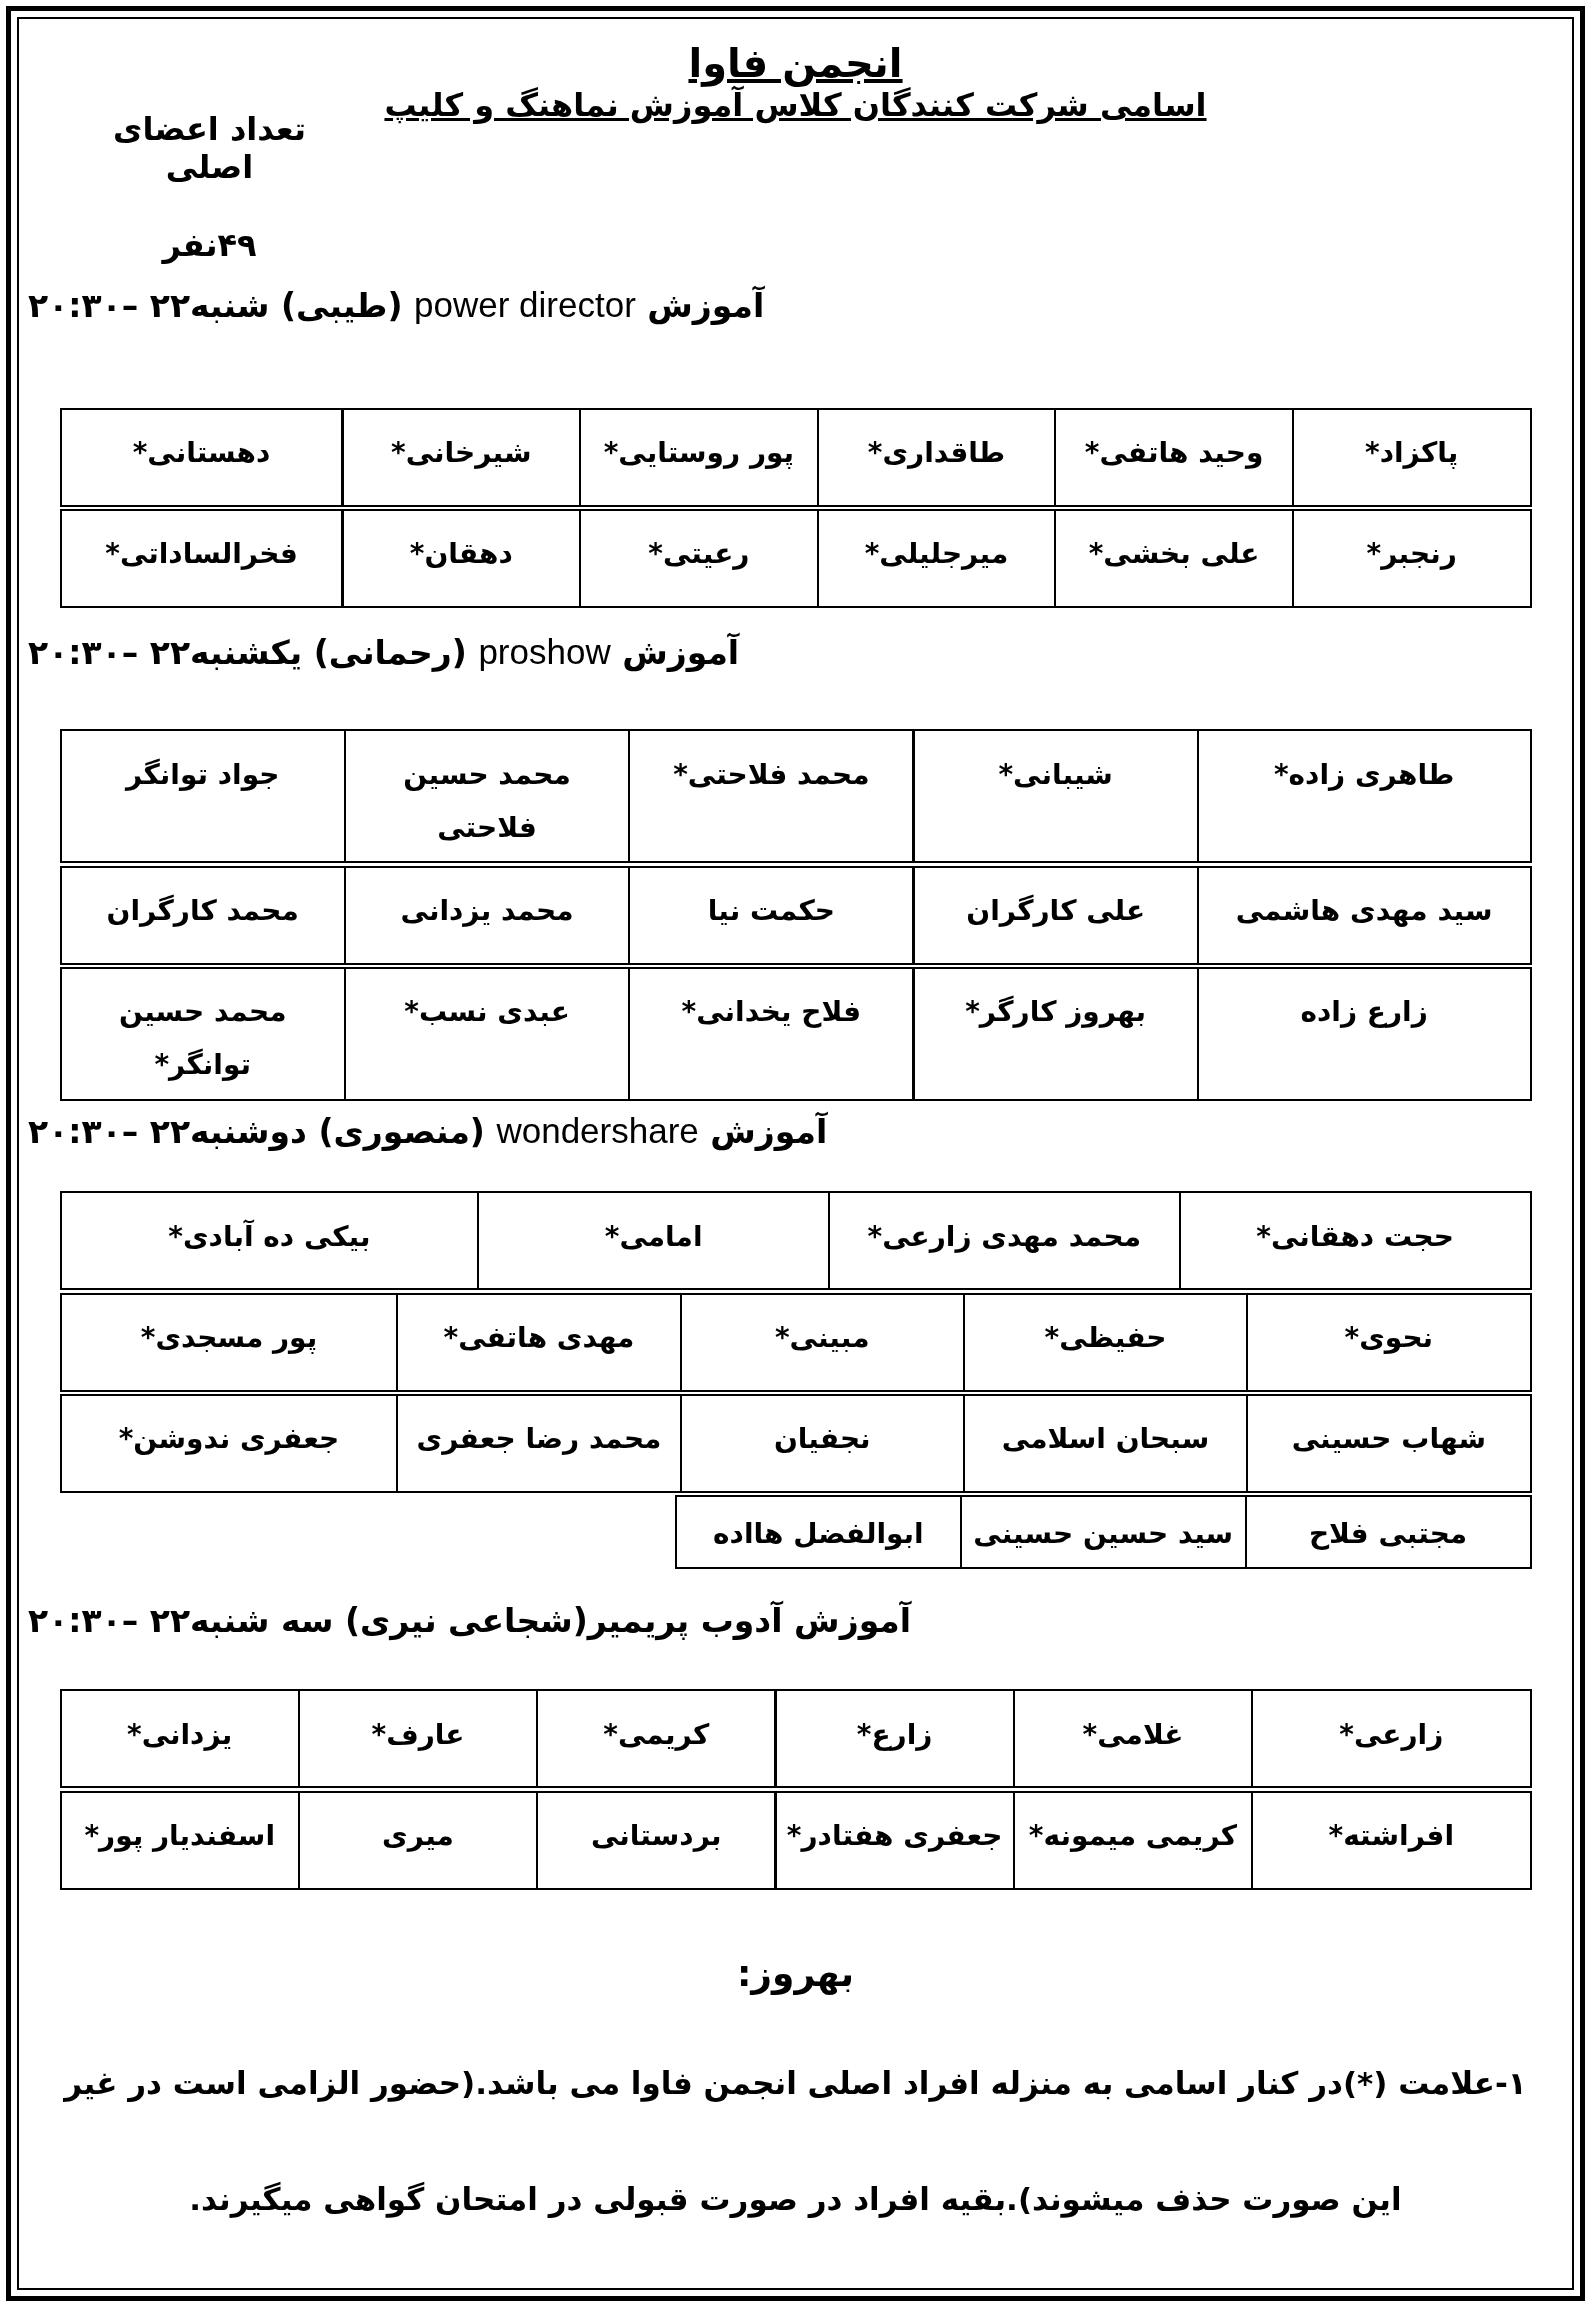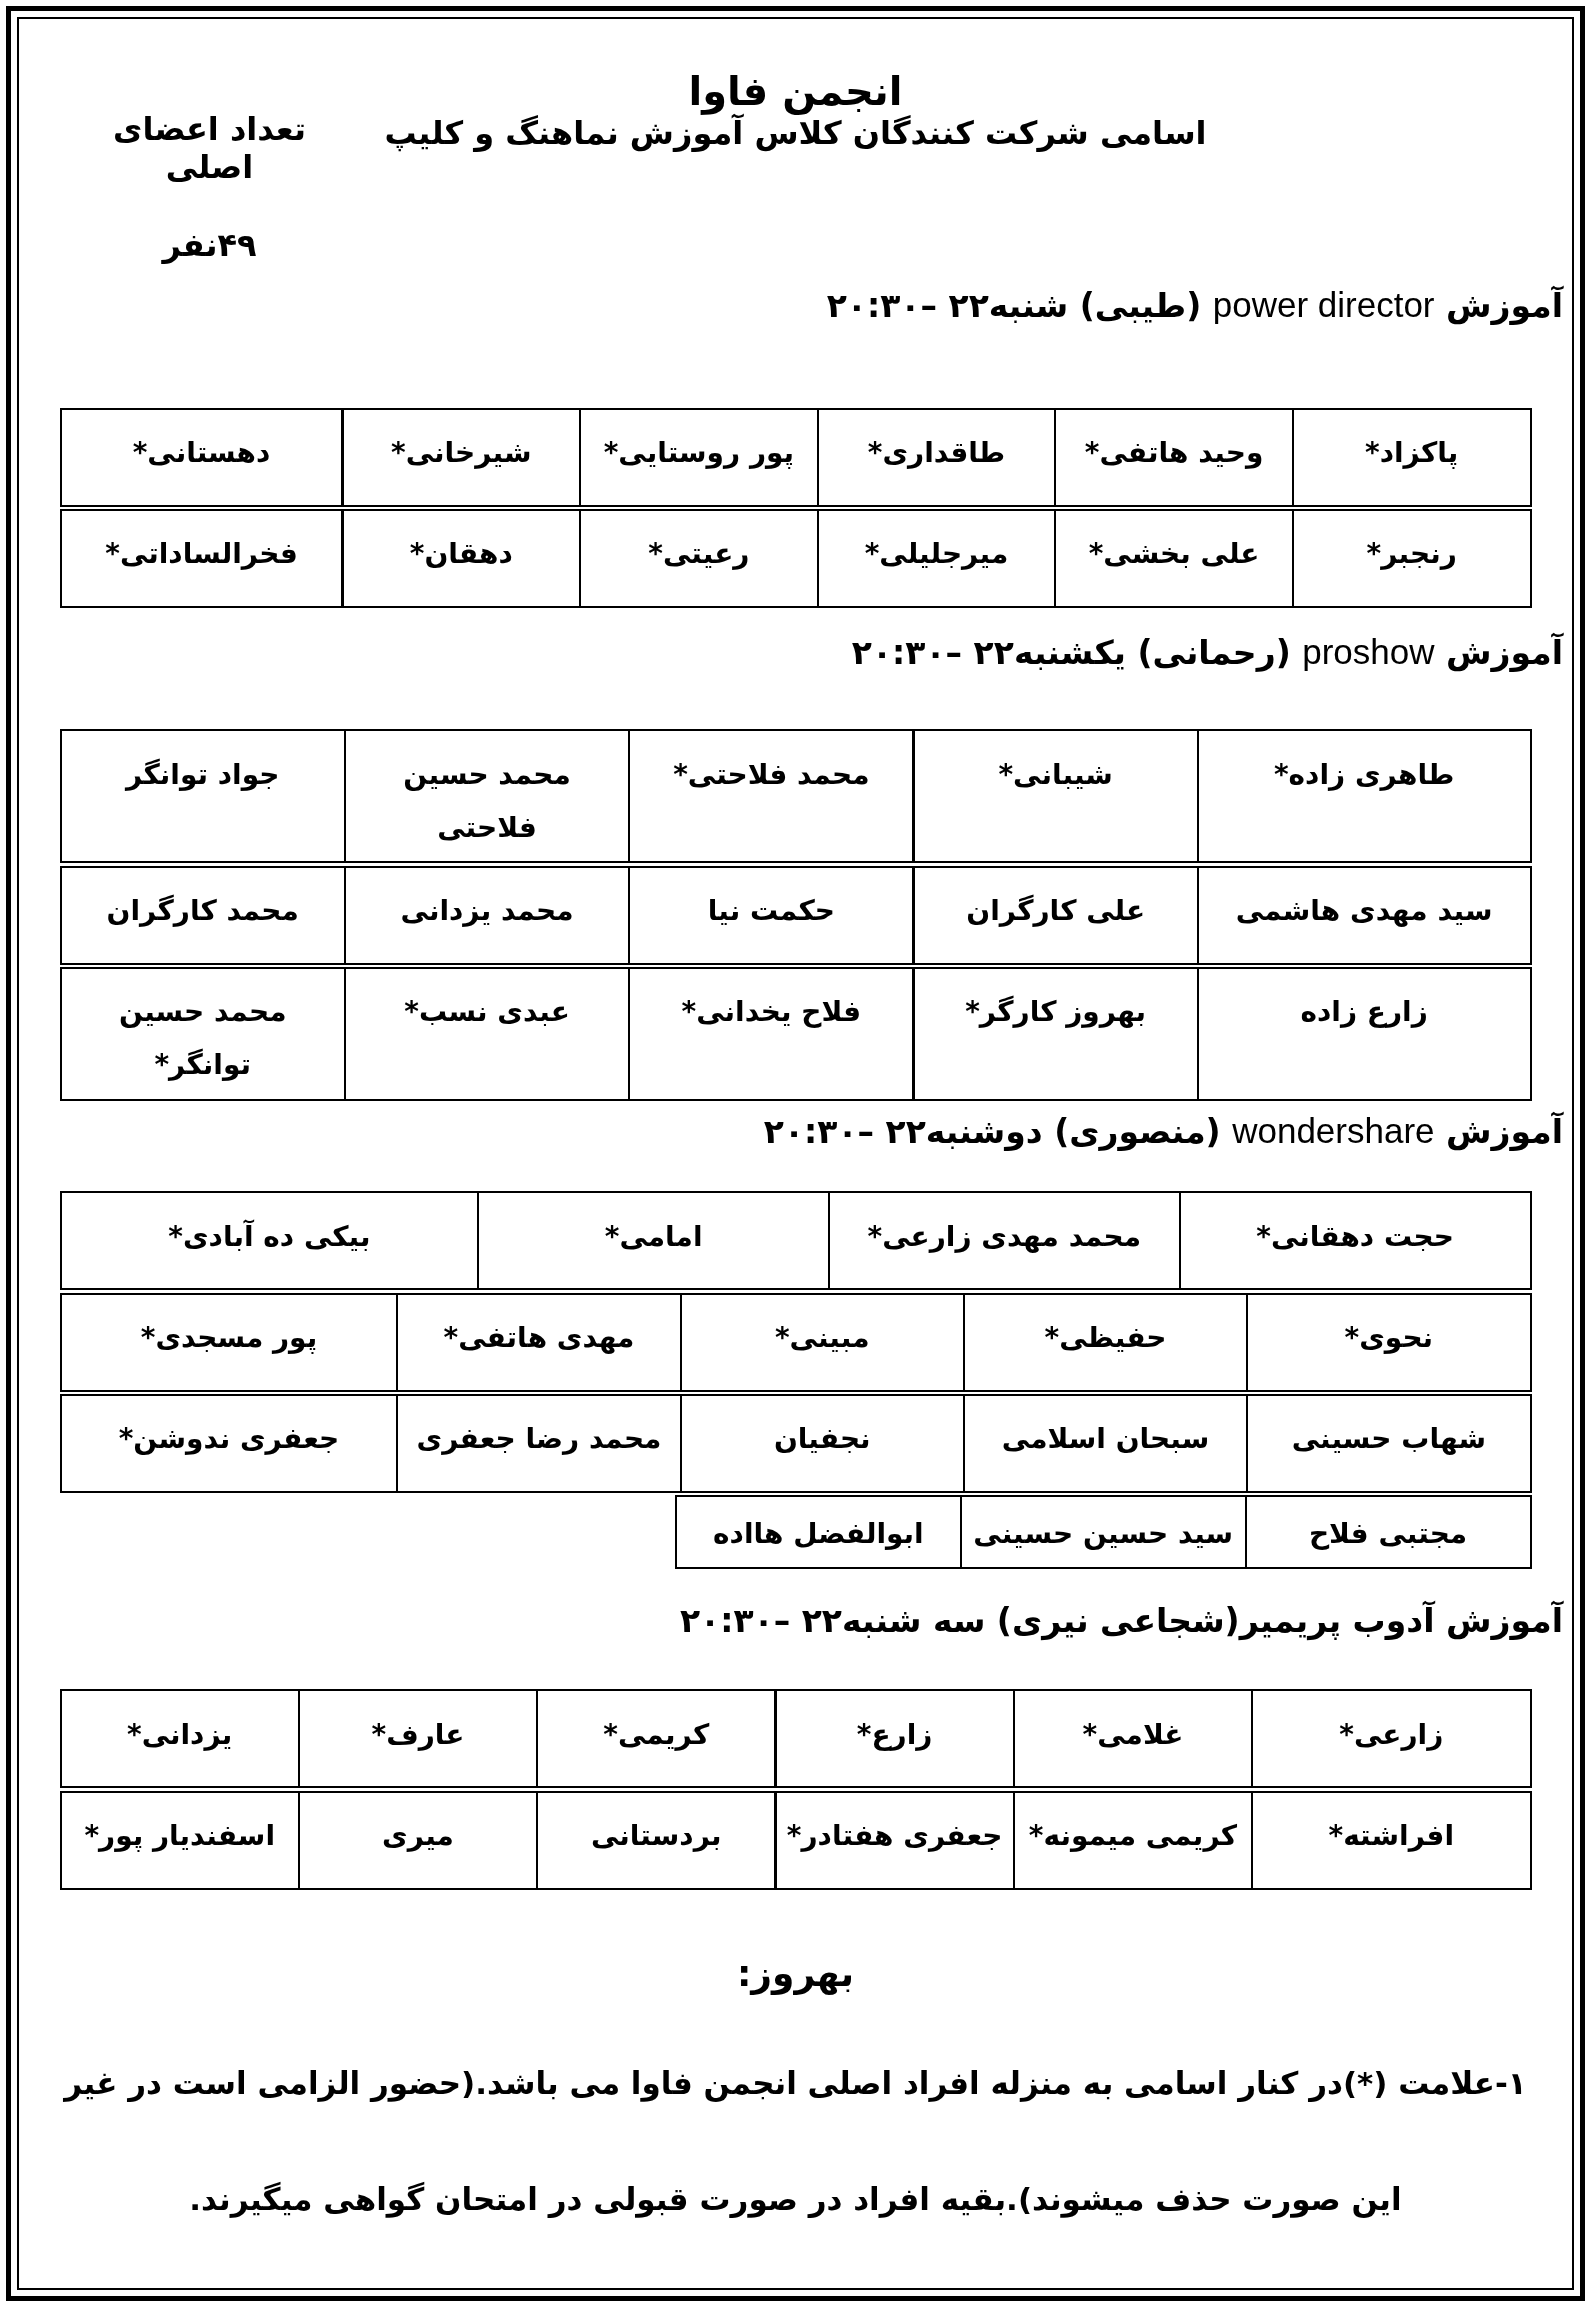--- a/index.html
+++ b/index.html
@@ -19,39 +19,39 @@
   .inner-frame {
     position: absolute; top: 16.7px; left: 16.7px; right: 16.7px; bottom: 16.7px;
     border: 2.1px solid #000;
     pointer-events: none;
   }
   .content { position: absolute; top: 28px; left: 28px; right: 28px; bottom: 28px; }
 
   
   .header { position: relative; height: 244px; }
   .title-block {
-    position: absolute; top: 40px; left: 50%; transform: translateX(-50%);
-    width: 976px; text-align: center;
+    position: absolute; top: 12px; left: 50%; transform: translateX(-50%);
+    width: 976px; text-align: center; text-decoration: underline;
   }
   .doc-title { font-size: 40px; font-weight: bold; }
   .doc-subtitle { font-size: 32px; font-weight: bold; }
   .date-block {
     position: absolute; top: 66px; right: 28px; width: 209px;
     text-align: center; font-size: 35px; font-weight: bold;
   }
   .date-line2 { margin-top: 33px; }
   .members-block {
     position: absolute; top: 82px; left: 42px; width: 279px;
     text-align: center; font-size: 32px; font-weight: bold;
   }
   .members-count { margin-top: 40px; }
 
   
   h2.section-heading {
-    text-align: right; font-size: 33px; font-weight: bold; line-height: 1.4;
+    text-align: left; font-size: 33px; font-weight: bold; line-height: 1.4;
   }
   h2 .latin {
     font-family: "Liberation Sans", sans-serif;
     font-weight: normal; font-size: 35px;
   }
   #heading-0 { margin-top: 8.4px; }
   #heading-1 { margin-top: 19.5px; }
   #heading-2 { margin-top: 5.6px; }
   #heading-3 { margin-top: 26.5px; }
 

